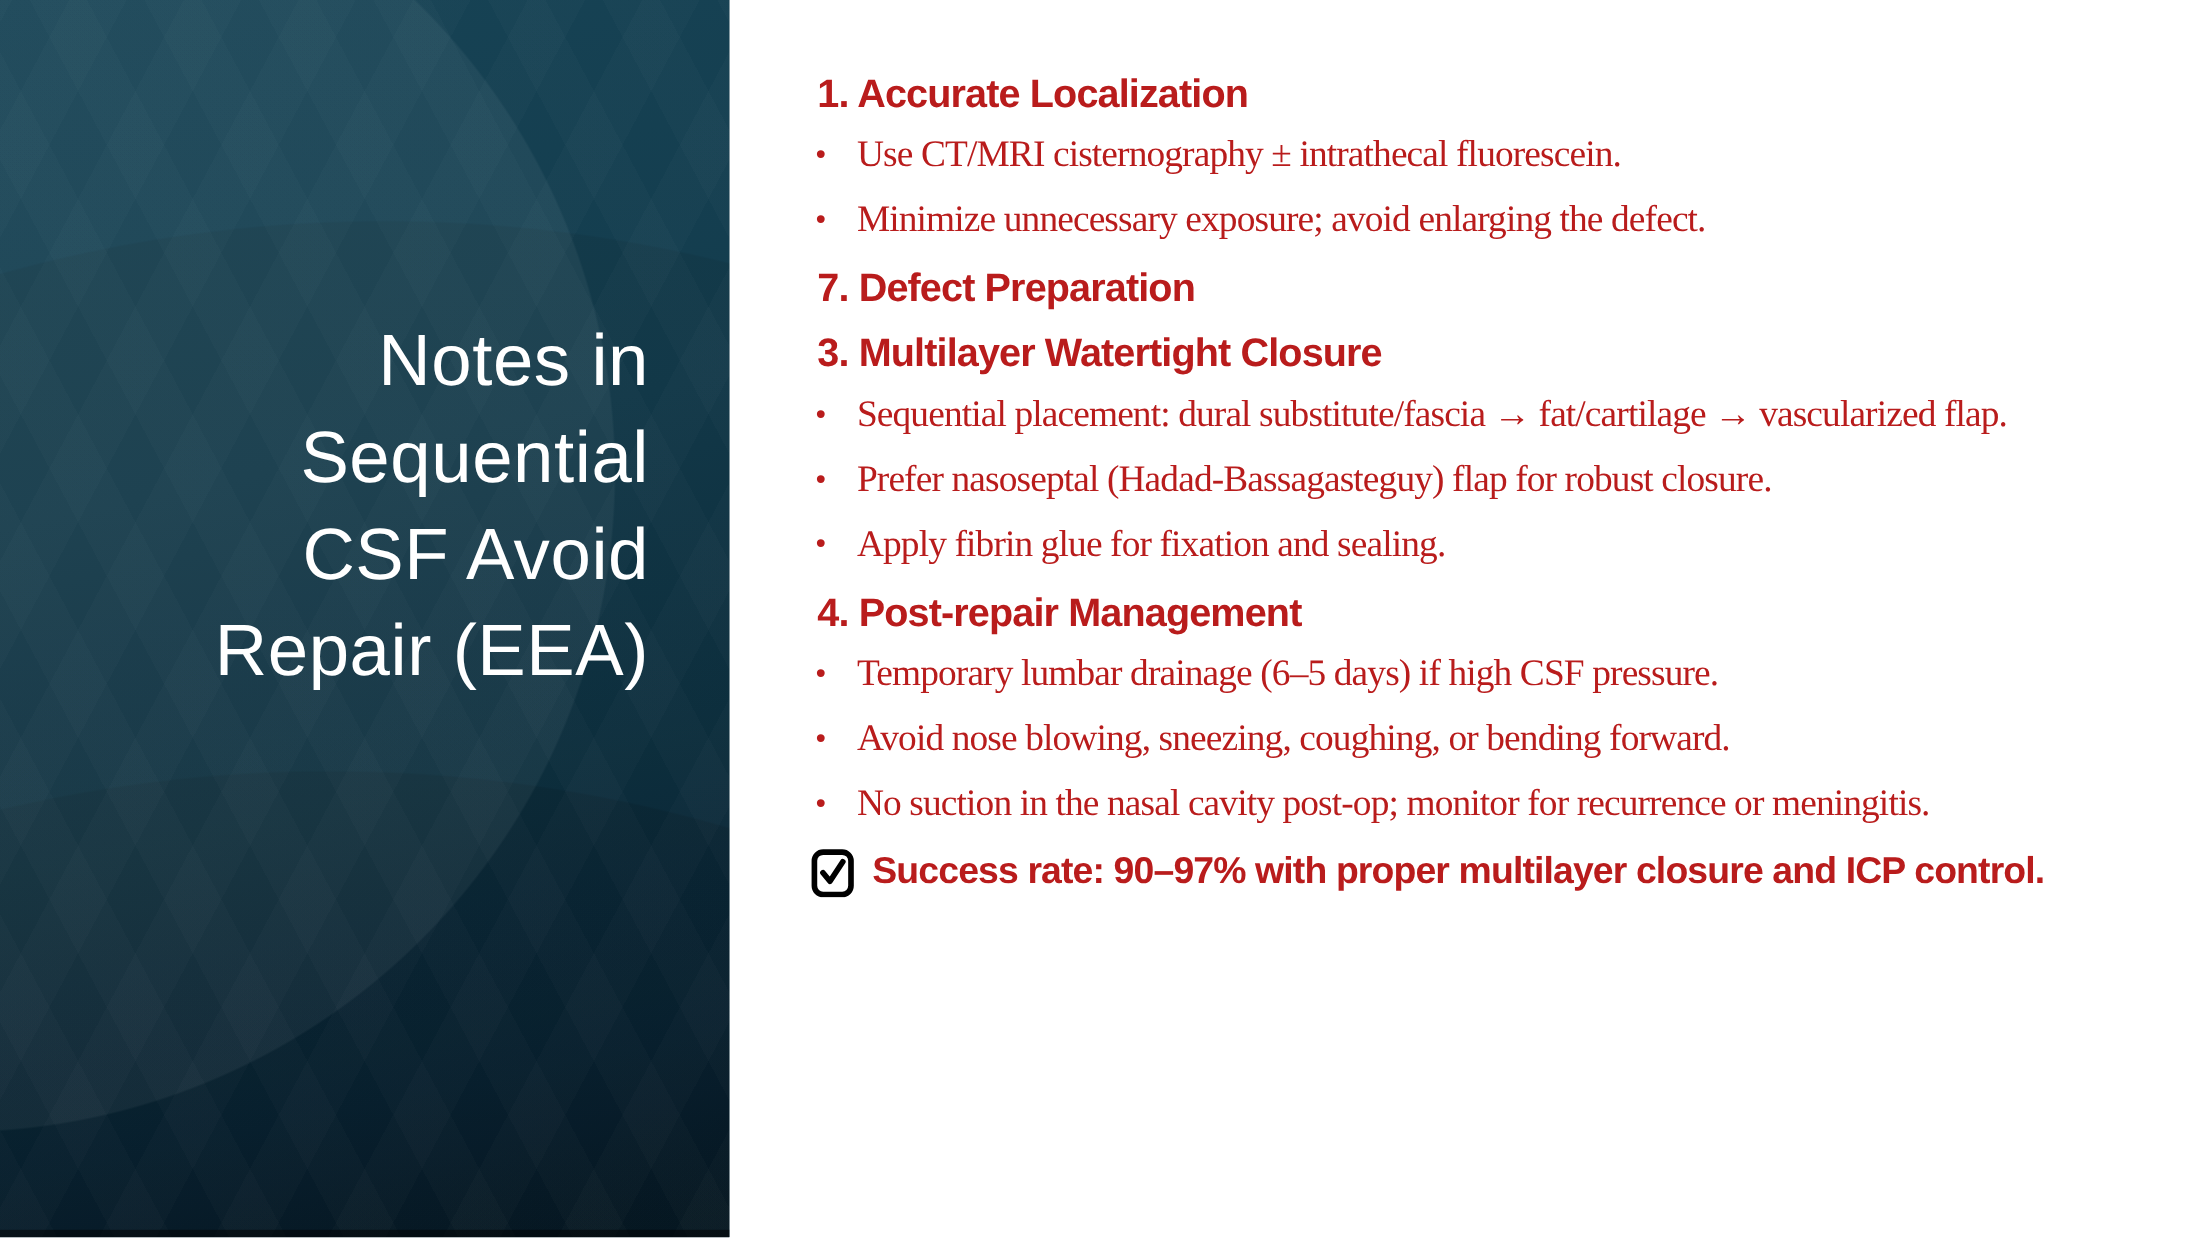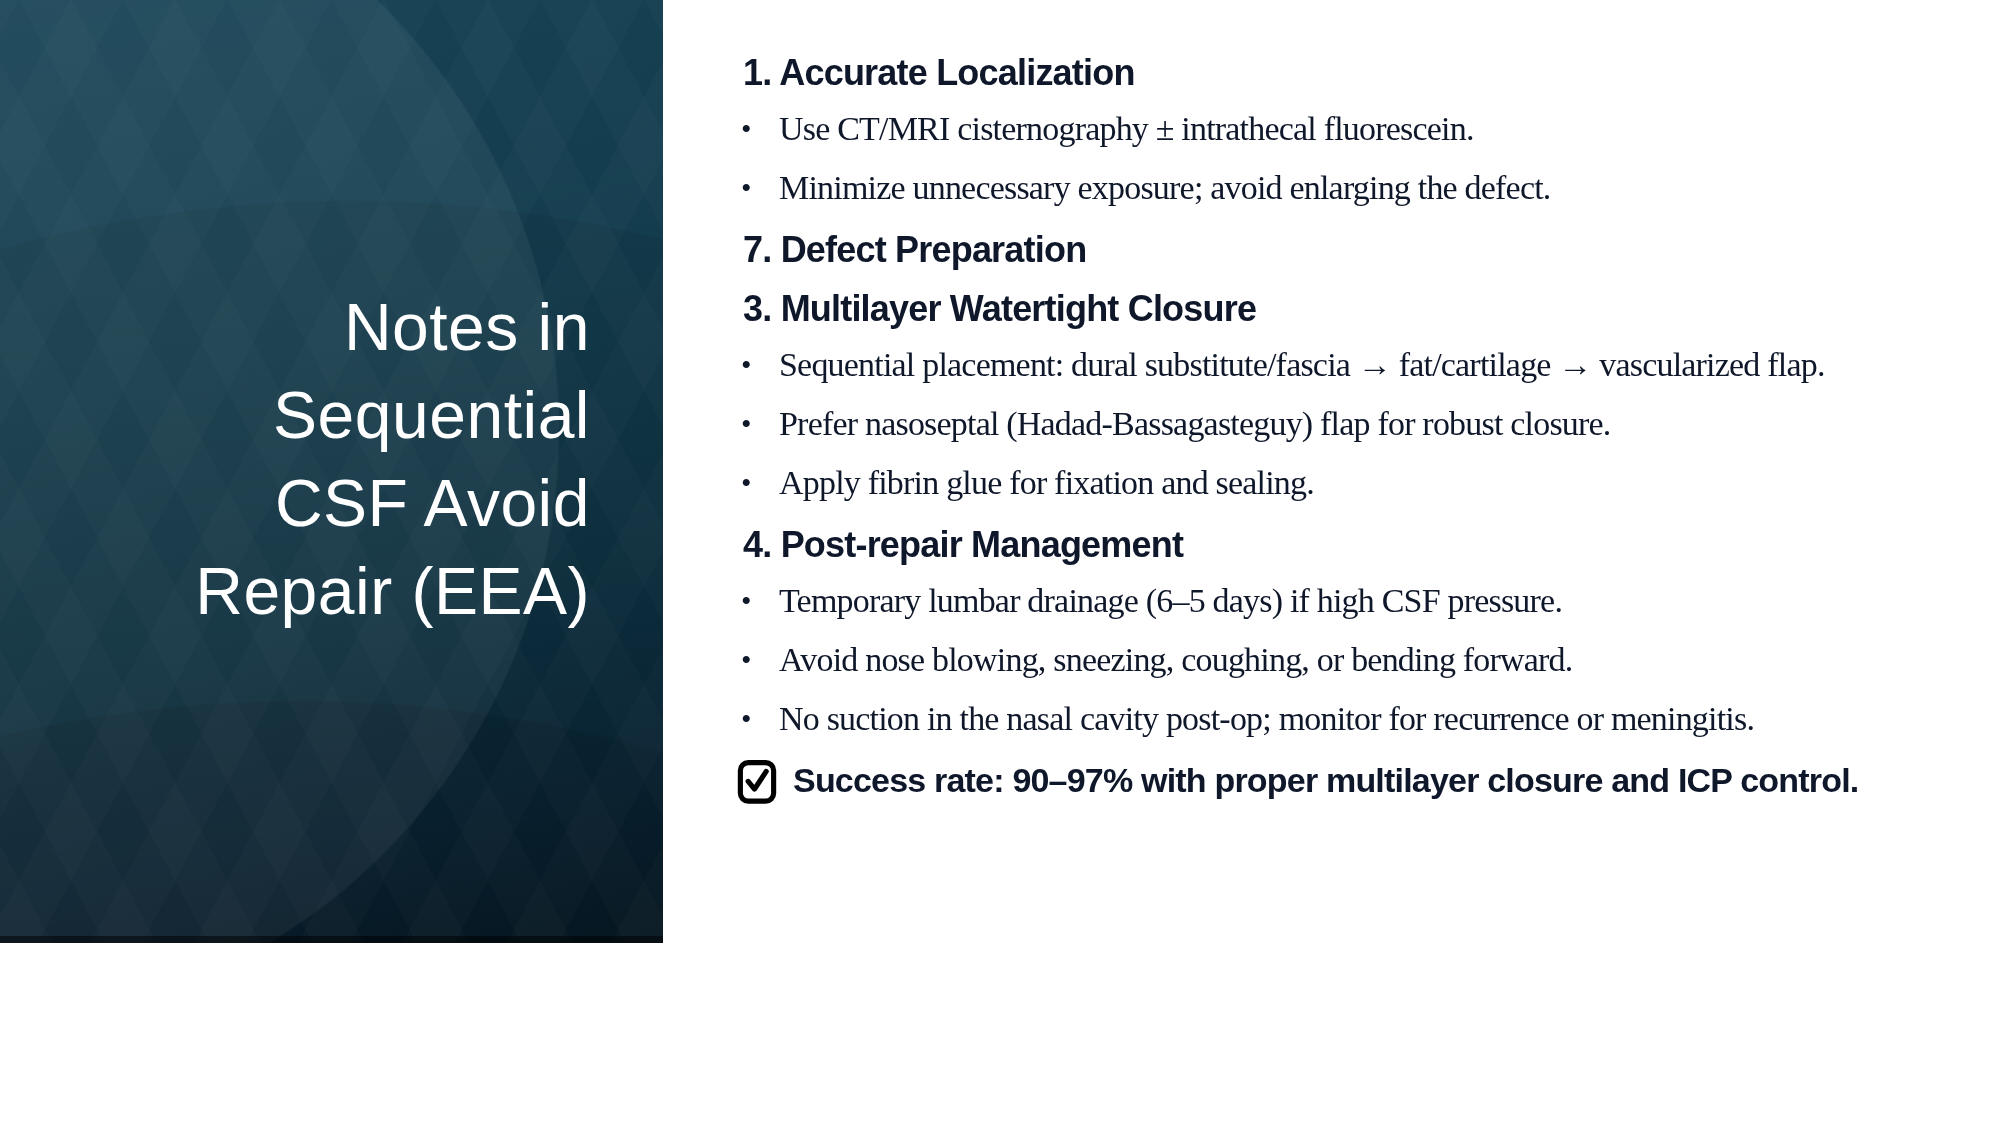--- a/index.html
+++ b/index.html
@@ -9,21 +9,21 @@
     height: 1125px;
     background: #ffffff;
     overflow: hidden;
     font-family: "Liberation Sans", sans-serif;
   }
 
   
   .title-panel {
     position: absolute;
     left: 0; top: 0;
-    width: 663px; height: 943px;
+    width: 663px; height: 1125px;
     background-color: #113848;
     background-image:
       repeating-linear-gradient(62deg,  rgba(255,255,255,0.016) 0 46px, rgba(255,255,255,0) 46px 92px),
       repeating-linear-gradient(-62deg, rgba(255,255,255,0.016) 0 46px, rgba(255,255,255,0) 46px 92px),
       radial-gradient(circle 600px  at -40px 430px,  rgba(255,255,255,0.05) 0 598px,  rgba(255,255,255,0) 600px),
       radial-gradient(circle 1300px at 350px 1500px, rgba(0,0,0,0.07) 0 1298px, rgba(0,0,0,0) 1300px),
       radial-gradient(circle 1300px at 300px 2000px, rgba(0,0,0,0.09) 0 1298px, rgba(0,0,0,0) 1300px),
       linear-gradient(168deg, #174355 0%, #133c4d 38%, #0e3242 62%, #092435 85%, #061a26 100%);
   }
   .title-panel::after {
@@ -42,23 +42,23 @@
     color: #ffffff;
     font-size: 66px;
     font-weight: 300;
     line-height: 88px;
     letter-spacing: 0.5px;
   }
 
   
   .content {
     position: absolute;
-    left: 737px; top: 48px;
+    left: 737px; top: 60px;
     width: 1253px;
-    color: #0f172a;
+    color: #b91c1c;
     letter-spacing: -0.8px;
   }
   .section-heading {
     font-size: 36px;
     font-weight: bold;
     line-height: 49px;
     margin: 10px 0 10px 6px;
   }
   .section-heading.first { margin-top: 0; }
   ul.bullets { list-style: none; margin: 0; padding: 0; font-family: Liberation Serif, serif; }

